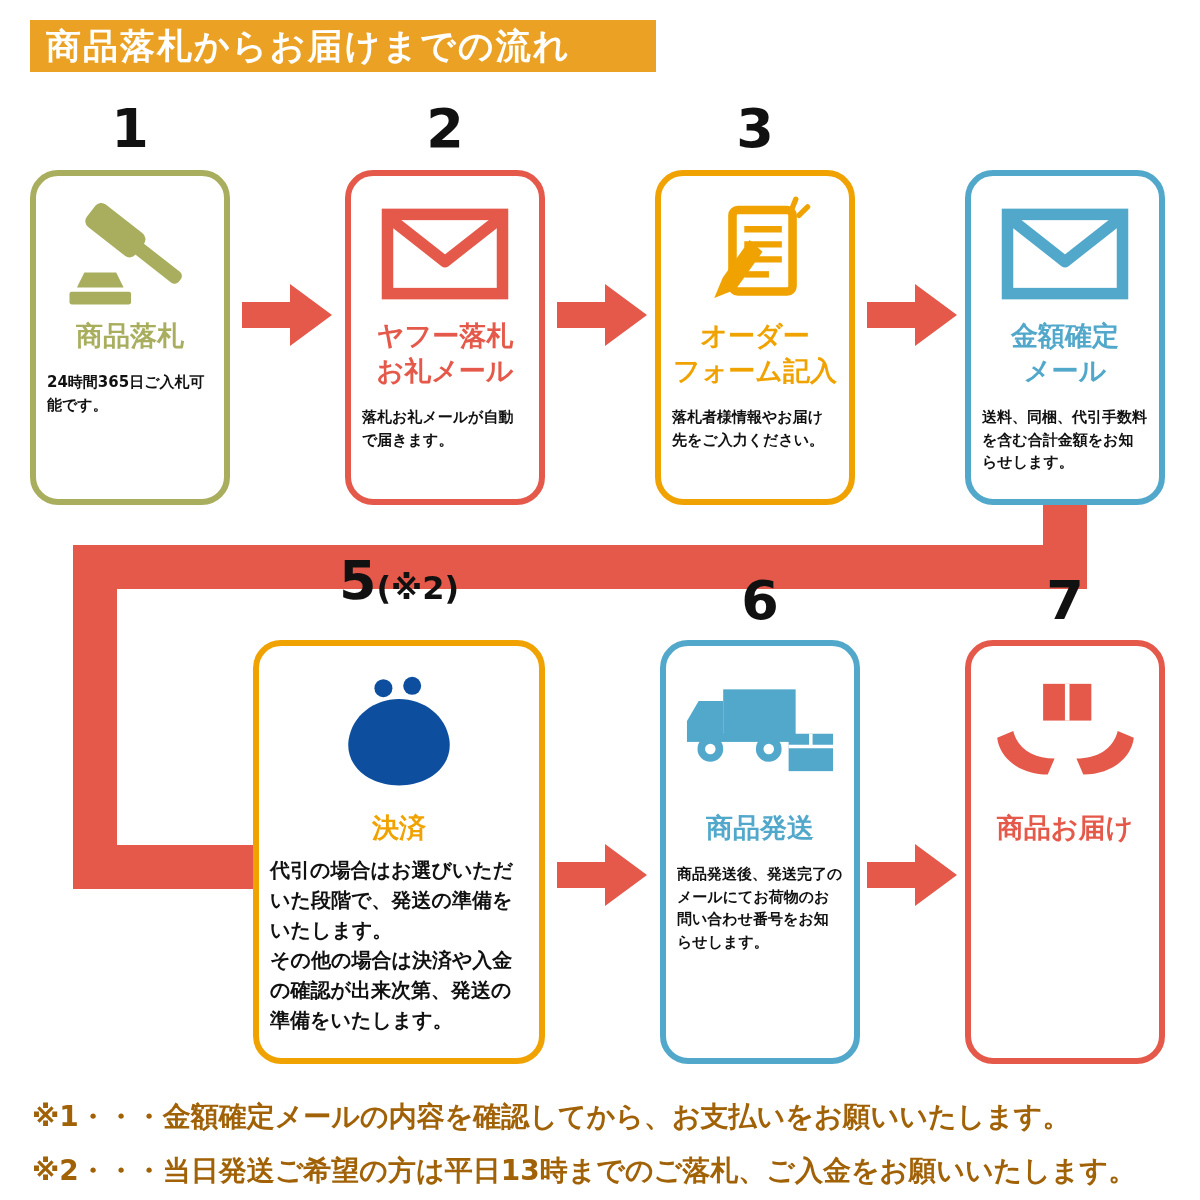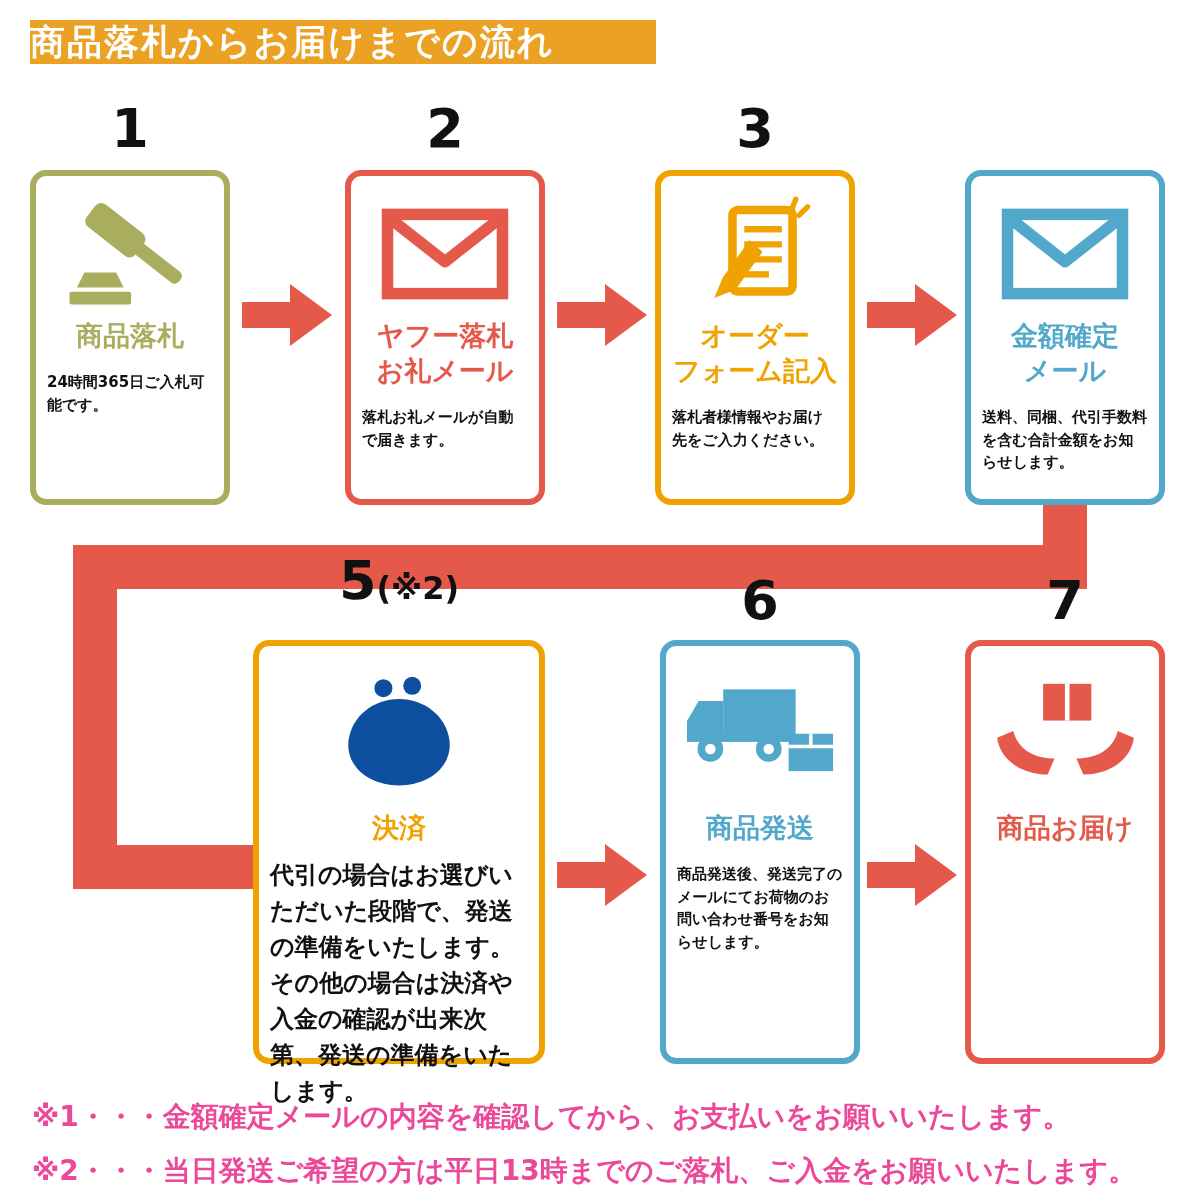--- a/index.html
+++ b/index.html
@@ -1,47 +1,47 @@
 <!DOCTYPE html>
 <html><head>
 <meta charset="utf-8">
 <style>
   * { margin:0; padding:0; box-sizing:border-box; }
   html,body { width:1200px; height:1200px; background:#fff;
     font-family:"DejaVu Sans","Liberation Sans",sans-serif; }
   .canvas { position:relative; width:1200px; height:1200px; background:#fff; overflow:hidden; }
 
-  .header { position:absolute; left:30px; top:20px; width:626px; height:44px;
+  .header { position:absolute; left:30px; top:20px; width:626px; height:52px;
     background:#EBA224; color:#fff; font-size:35px; font-weight:bold;
-    display:flex; align-items:center; letter-spacing:2px; }
+    display:flex; align-items:center; padding-left:16px; letter-spacing:2px; }
 
   .conn { position:absolute; background:#E5594A; z-index:0; }
 
   .step-num { position:absolute; font-size:54px; line-height:1; font-weight:bold; color:#111;
     text-align:center; white-space:nowrap; z-index:2; }
   .step-num .note { font-size:32px; font-weight:bold; }
 
-  .stepbox { position:absolute; background:#fff; border:6px solid #d946ef; border-radius:16px;
+  .stepbox { position:absolute; background:#fff; border:6px solid #d946ef; border-radius:28px;
     display:flex; flex-direction:column; align-items:center; padding:14px 11px 10px; z-index:1; }
   .icon { height:128px; display:flex; align-items:center; justify-content:center; flex:none; }
   .icon-lg { height:150px; }
   .title { font-weight:bold; text-align:center; white-space:pre-line; font-size:27px; line-height:1.3; }
   .desc { font-weight:bold; color:#111; font-size:15px; line-height:1.5; text-align:left;
     white-space:pre-line; margin-top:18px; width:100%; }
-  .desc-lg { font-size:24px; margin-top:12px; }
+  .desc-lg { font-size:20px; margin-top:12px;font-family:Liberation Mono, monospace; }
 
   .c-olive  { border-color:#A9AE5E; }  .c-olive  .title { color:#A9AE5E; }
   .c-red    { border-color:#E5594A; }  .c-red    .title { color:#E5594A; }
   .c-orange { border-color:#F0A300; }  .c-orange .title { color:#F0A300; }
   .c-blue   { border-color:#52A8CB; }  .c-blue   .title { color:#52A8CB; }
 
   .arrow { position:absolute; width:90px; height:62px; z-index:2; }
   .arrow svg { width:100%; height:100%; display:block; }
 
-  .footnote { position:absolute; left:32px; font-size:28px; font-weight:bold; color:#ec4899; white-space:nowrap; }
+  .footnote { position:absolute; left:32px; font-size:28px; font-weight:bold; color:#a16207; white-space:nowrap; }
 </style>
 </head>
 <body>
 
 <div class="canvas">
 
   <div class="header">商品落札からお届けまでの流れ</div>
 
   <div class="conn" style="left:1043px;top:503px;width:44px;height:86px"></div>
   <div class="conn" style="left:73px;top:545px;width:1014px;height:44px"></div>

